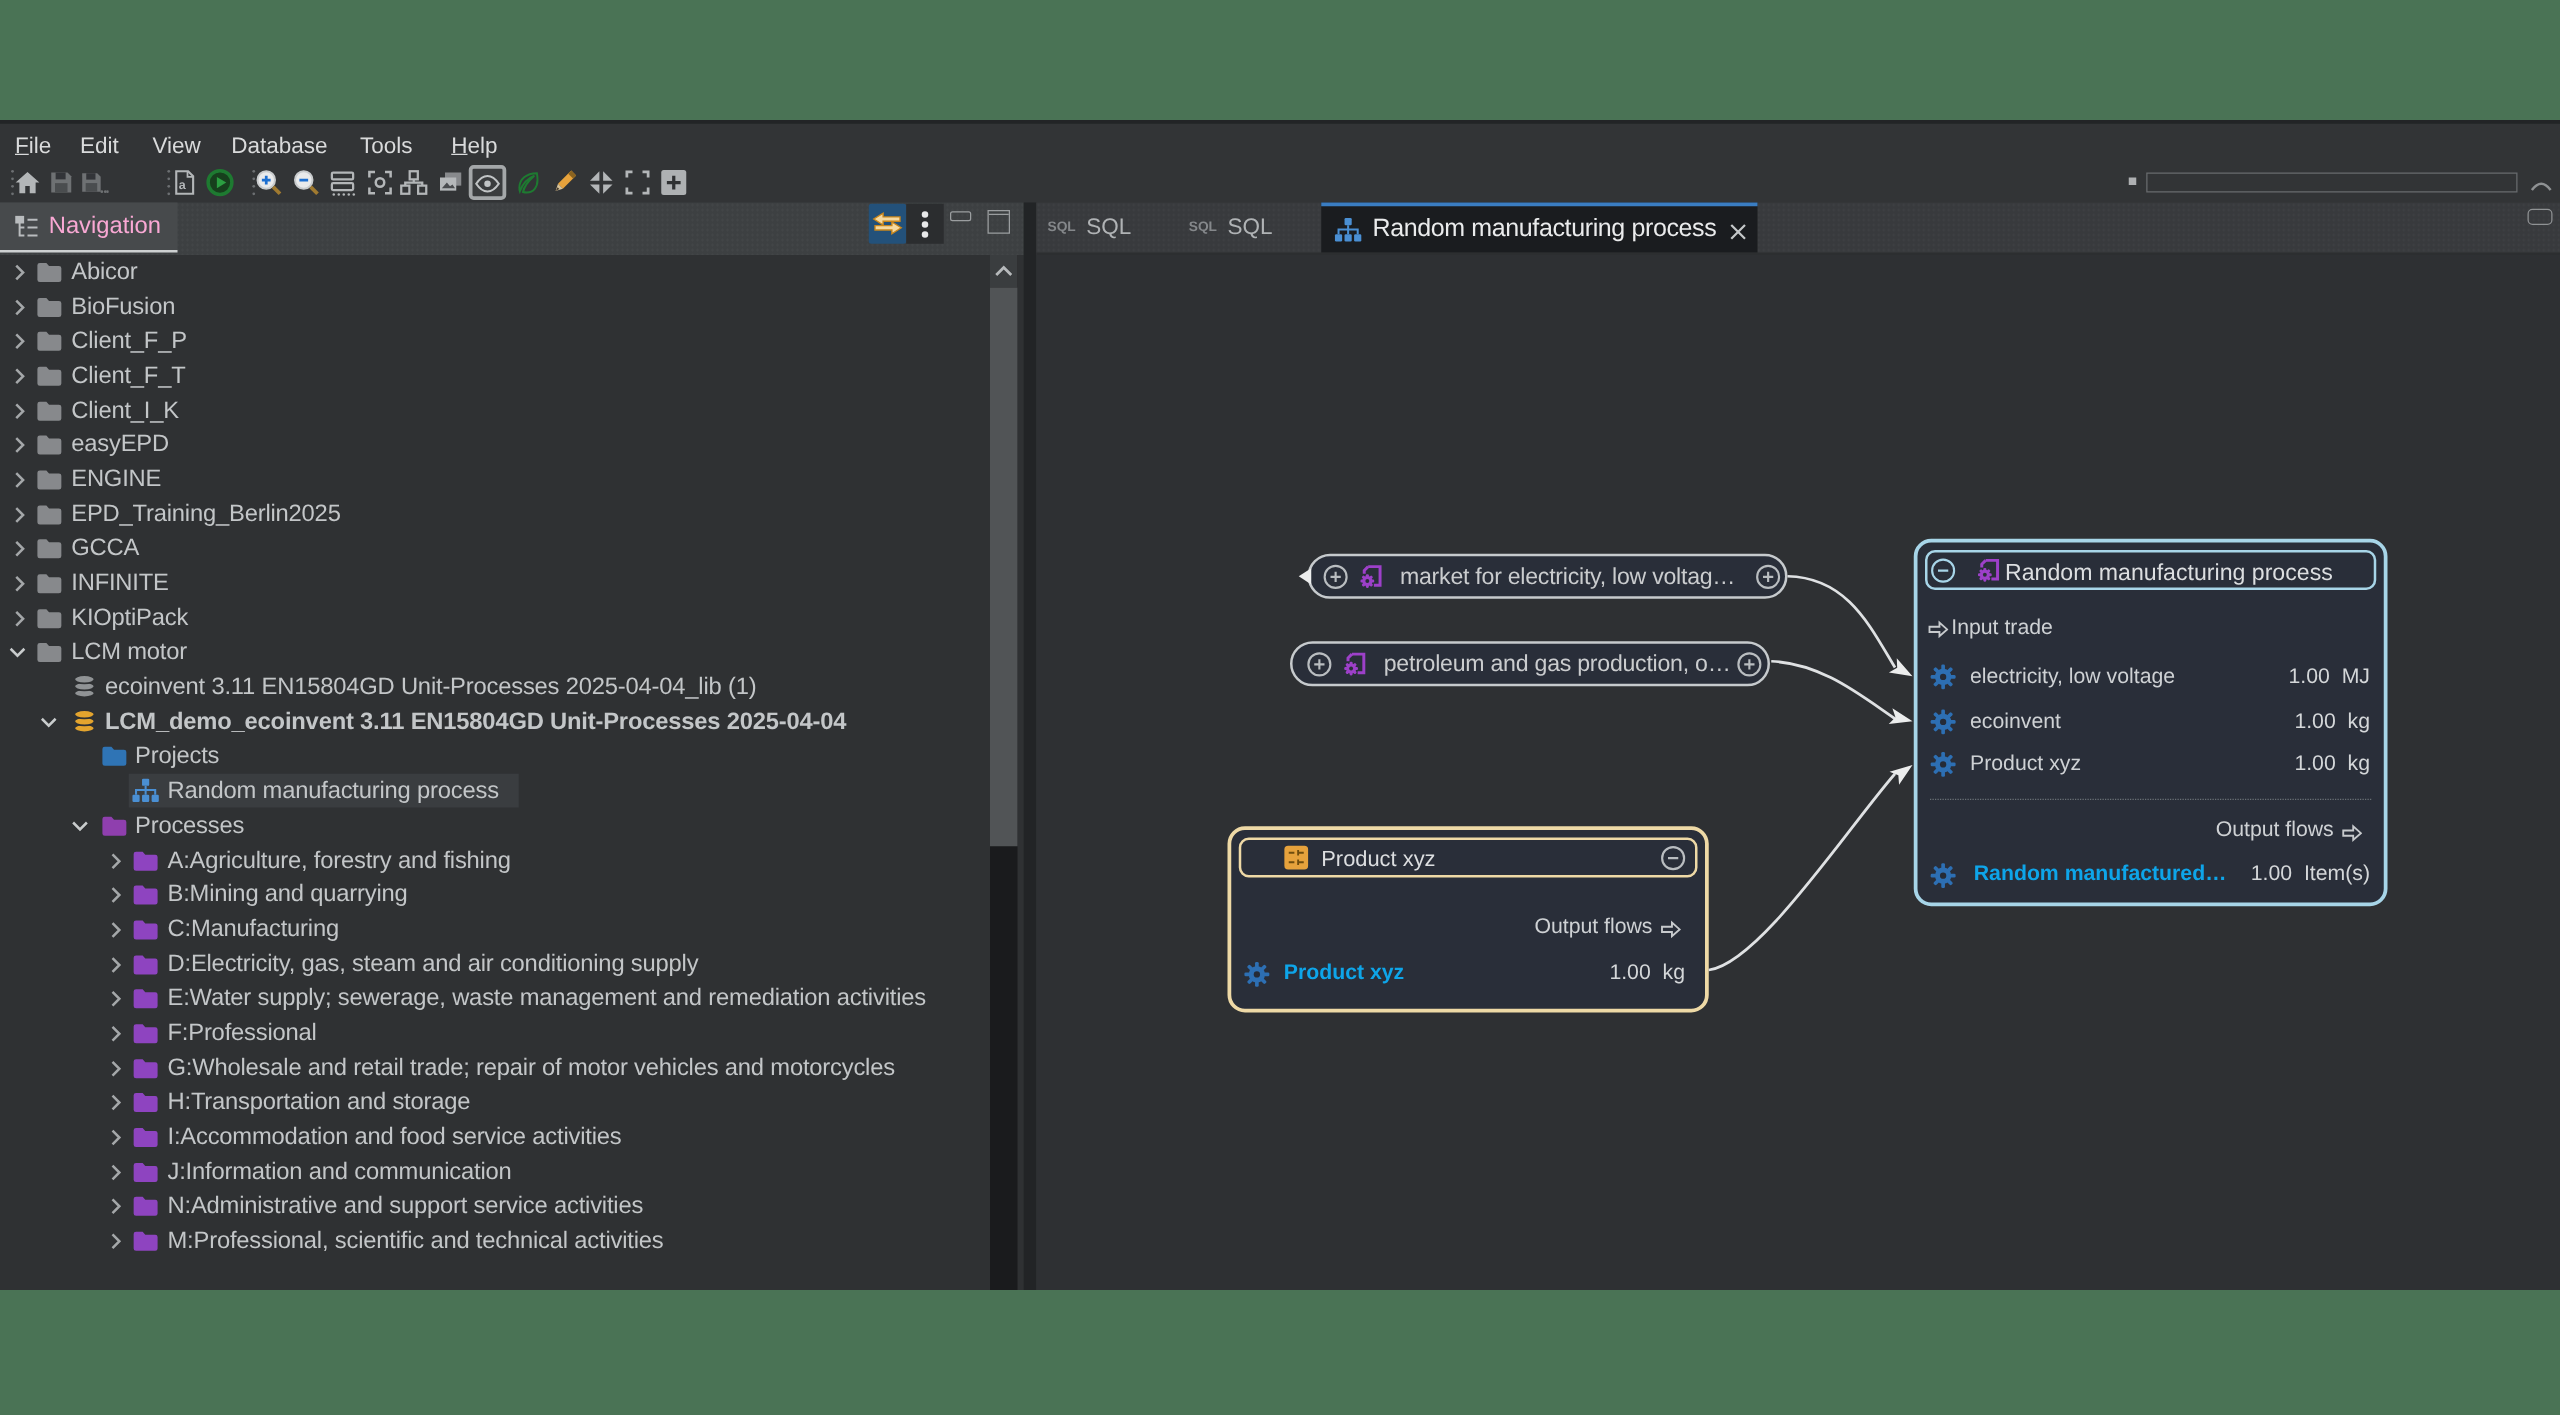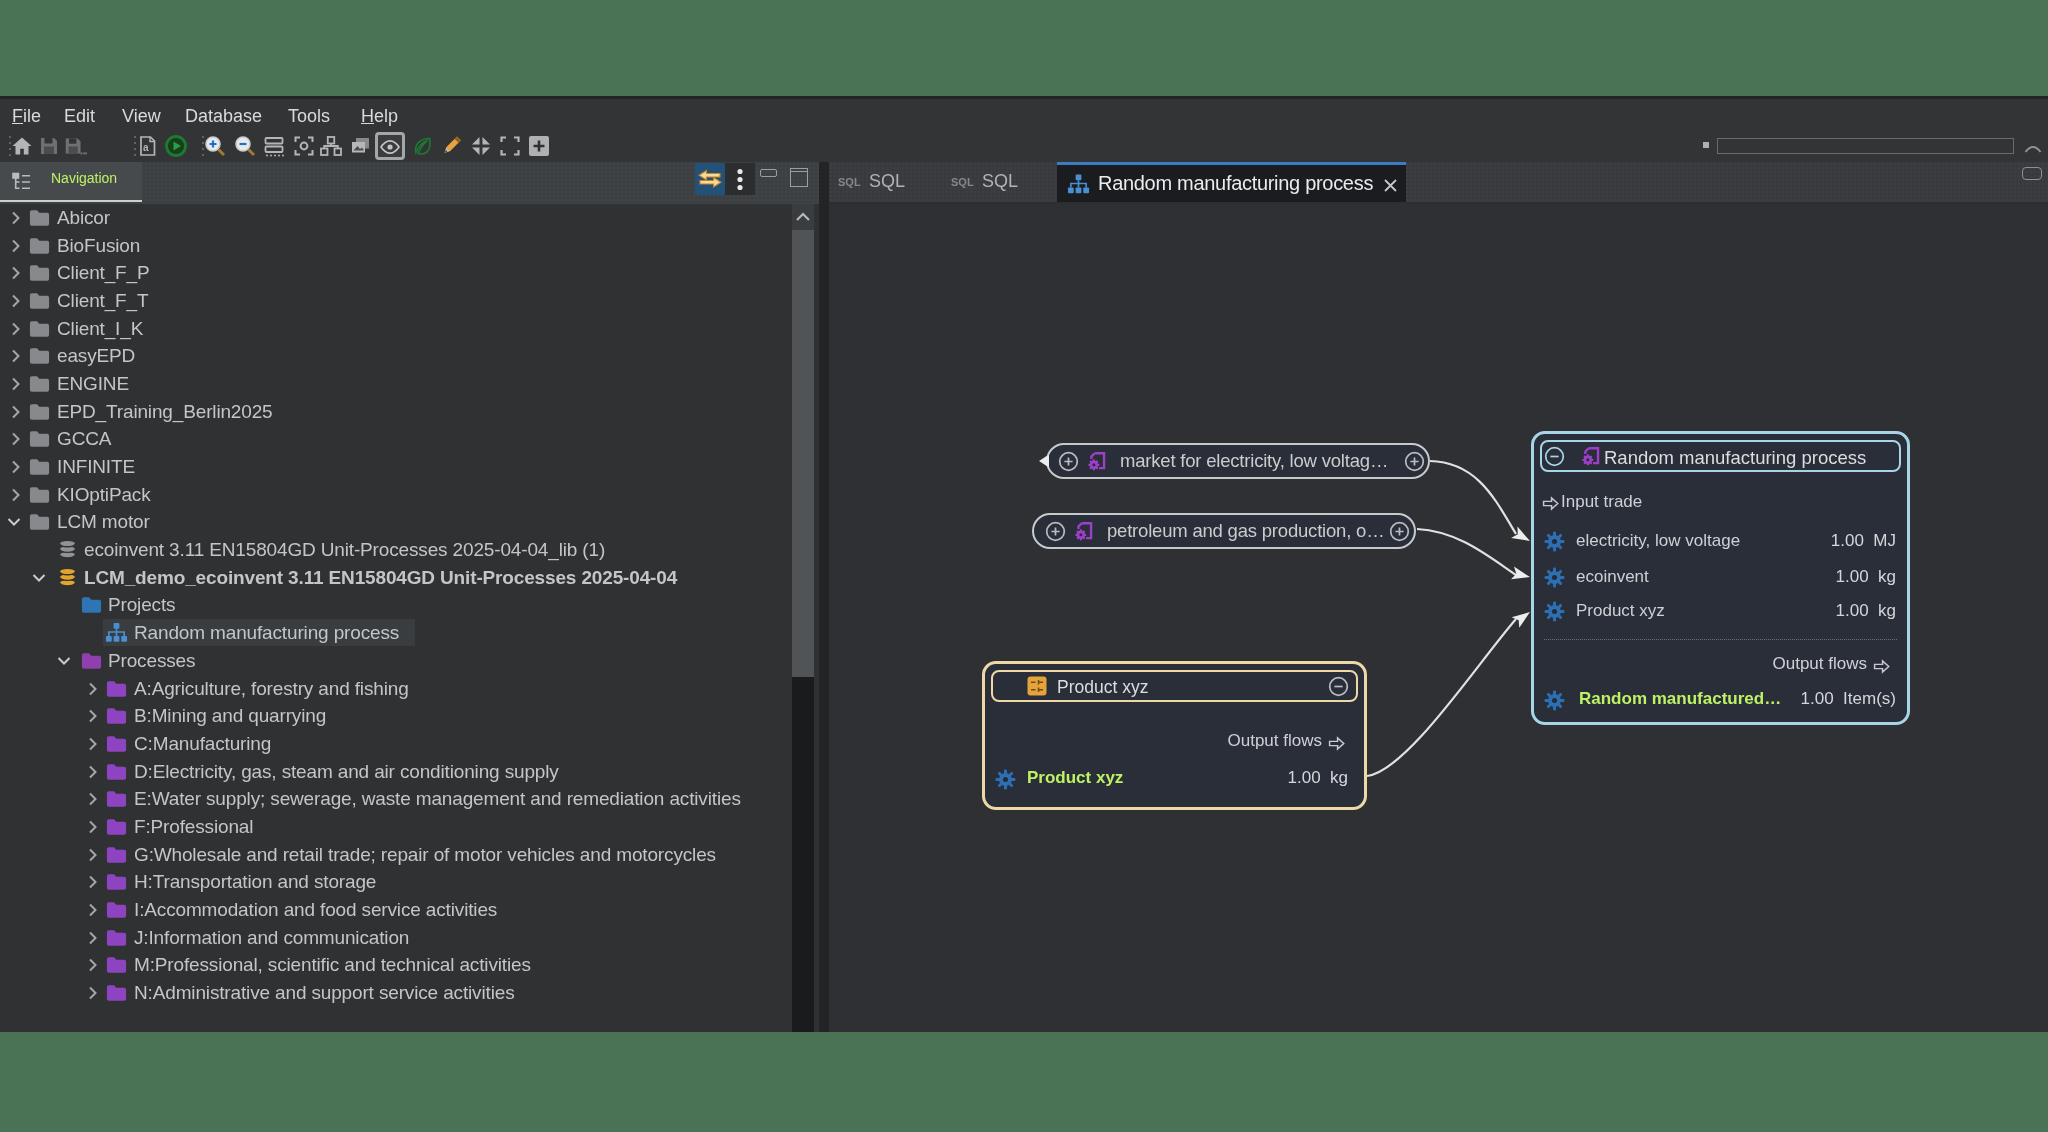--- a/index.html
+++ b/index.html
@@ -4,42 +4,42 @@
 html,body{width:2048px;height:1132px;overflow:hidden}
 body{background:#4a7355;font-family:"Liberation Sans",sans-serif;position:relative}
 .abs{position:absolute}
 .win{position:absolute;left:0;top:96px;width:2048px;height:936px;background:#2f3133}
 .menubar{position:absolute;left:0;top:0;width:2048px;height:36px;background:#323436;border-top:3px solid #222426}
 .menubar span{position:absolute;top:7px;font-size:18px;color:#d9dadb}
 .toolbar{position:absolute;left:0;top:36px;width:2048px;height:30px;background:#323436}
 .ti{position:absolute;top:2px;width:24px;height:24px}
 .lhead{position:absolute;left:0;top:66px;width:819px;height:42px;background:#3d4042;background-image:radial-gradient(rgba(255,255,255,.028) 1px,transparent 1.1px);background-size:4px 4px}
 .navtab{position:absolute;left:0;top:0;width:142px;height:40px;background:#474a4c;border-bottom:2px solid #cdd0d1}
-.navtab .t{position:absolute;left:51px;top:8px;font-size:14px;color:#bef264}
+.navtab .t{position:absolute;left:39px;top:8px;font-size:19px;color:#f9a8d4}
 .tree{position:absolute;left:0;top:108px;width:819px;height:828px;background:#2f3133;overflow:hidden}
 .r{position:relative;height:27.69px}
 .r .lb{position:absolute;top:50%;transform:translateY(-50%);font-size:19px;letter-spacing:-.15px;color:#c3c6c8;white-space:nowrap}
 .r .ic{position:absolute;top:50%;transform:translateY(-50%)}
 .r .cv{position:absolute;top:50%;transform:translateY(-50%)}
 .sep{position:absolute;left:819px;top:66px;width:10px;height:870px;background:#222426}
 .tabbar{position:absolute;left:829px;top:66px;width:1219px;height:42px;background:#383a3d;background-image:radial-gradient(rgba(255,255,255,.028) 1px,transparent 1.1px);background-size:4px 4px;border-bottom:2px solid #2c2e30}
 .canvas{position:absolute;left:829px;top:108px;width:1219px;height:828px;background:#2e3033}
 .sqlmini{font-size:11px;font-weight:bold;color:#85888b;letter-spacing:0}
 .sqllb{font-size:18px;color:#b0b3b5}
 .atab{position:absolute;left:228px;top:0;width:349px;height:40px;background:#1a1c1f;border-top:3px solid #3a7dc2}
 .pill{position:absolute;height:36px;border:2px solid #c6cacd;border-radius:18px;background:#292e39}
 .pill .tx{position:absolute;top:50%;transform:translateY(-50%);font-size:18.5px;letter-spacing:-.2px;color:#caccce;white-space:nowrap}
 .pbox{position:absolute;border:3px solid #eed9a6;border-radius:14px;background:#292e39}
 .bbox{position:absolute;border:3px solid #a7d5e8;border-radius:14px;background:#292e39}
 .hd{position:absolute;left:6px;right:6px;top:6px;height:32px;border-radius:8px}
 .pbox .hd{border:2px solid #eed9a6}
 .bbox .hd{border:2px solid #a7d5e8}
 .hd .t{position:absolute;top:5px;font-size:17.5px;color:#dcdee0;white-space:nowrap}
 .flowrow{position:absolute;font-size:17px;color:#ced1d4;white-space:nowrap}
-.bold{font-weight:bold;color:#bef264}
+.bold{font-weight:bold;color:#0ea5e9}
 .val{position:absolute;font-size:17px;color:#d4d7d9;text-align:right;white-space:nowrap}
 </style></head>
 <body>
 <div class="win">
 <div class="menubar">
 <span style="left:12px"><u>F</u>ile</span>
 <span style="left:64px">Edit</span>
 <span style="left:122px">View</span>
 <span style="left:185px">Database</span>
 <span style="left:288px">Tools</span>
@@ -513,30 +513,30 @@
         </svg>
         <span class="lb" style="left:134px">J:Information and communication</span>
       </div>
 <div class="r">
         <svg class="cv" style="left:85px;color:#a4a7a9" width="16" height="16">
           <use href="#chevr"></use>
         </svg>
         <svg class="ic" style="left:105px;color:#8e44c0" width="23" height="23">
           <use href="#folder"></use>
         </svg>
+        <span class="lb" style="left:134px">N:Administrative and support service activities</span>
+      </div>
+<div class="r">
+        <svg class="cv" style="left:85px;color:#a4a7a9" width="16" height="16">
+          <use href="#chevr"></use>
+        </svg>
+        <svg class="ic" style="left:105px;color:#8e44c0" width="23" height="23">
+          <use href="#folder"></use>
+        </svg>
         <span class="lb" style="left:134px">M:Professional, scientific and technical activities</span>
-      </div>
-<div class="r">
-        <svg class="cv" style="left:85px;color:#a4a7a9" width="16" height="16">
-          <use href="#chevr"></use>
-        </svg>
-        <svg class="ic" style="left:105px;color:#8e44c0" width="23" height="23">
-          <use href="#folder"></use>
-        </svg>
-        <span class="lb" style="left:134px">N:Administrative and support service activities</span>
       </div>
 </div>
 <div class="abs" style="left:792px;top:108px;width:22px;height:828px;background:#1a1b1d">
 <div style="position:absolute;left:0;top:0;width:22px;height:26px;background:#3a3d3f">
         <svg style="position:absolute;left:3px;top:7px" width="16" height="12" viewBox="0 0 16 12">
           <path d="M2 9 L8 3 L14 9" stroke="#b6b9bb" stroke-width="2.2" fill="none"></path>
         </svg>
       </div>
 <div style="position:absolute;left:0;top:26px;width:22px;height:447px;background:#515456"></div>
 </div>

